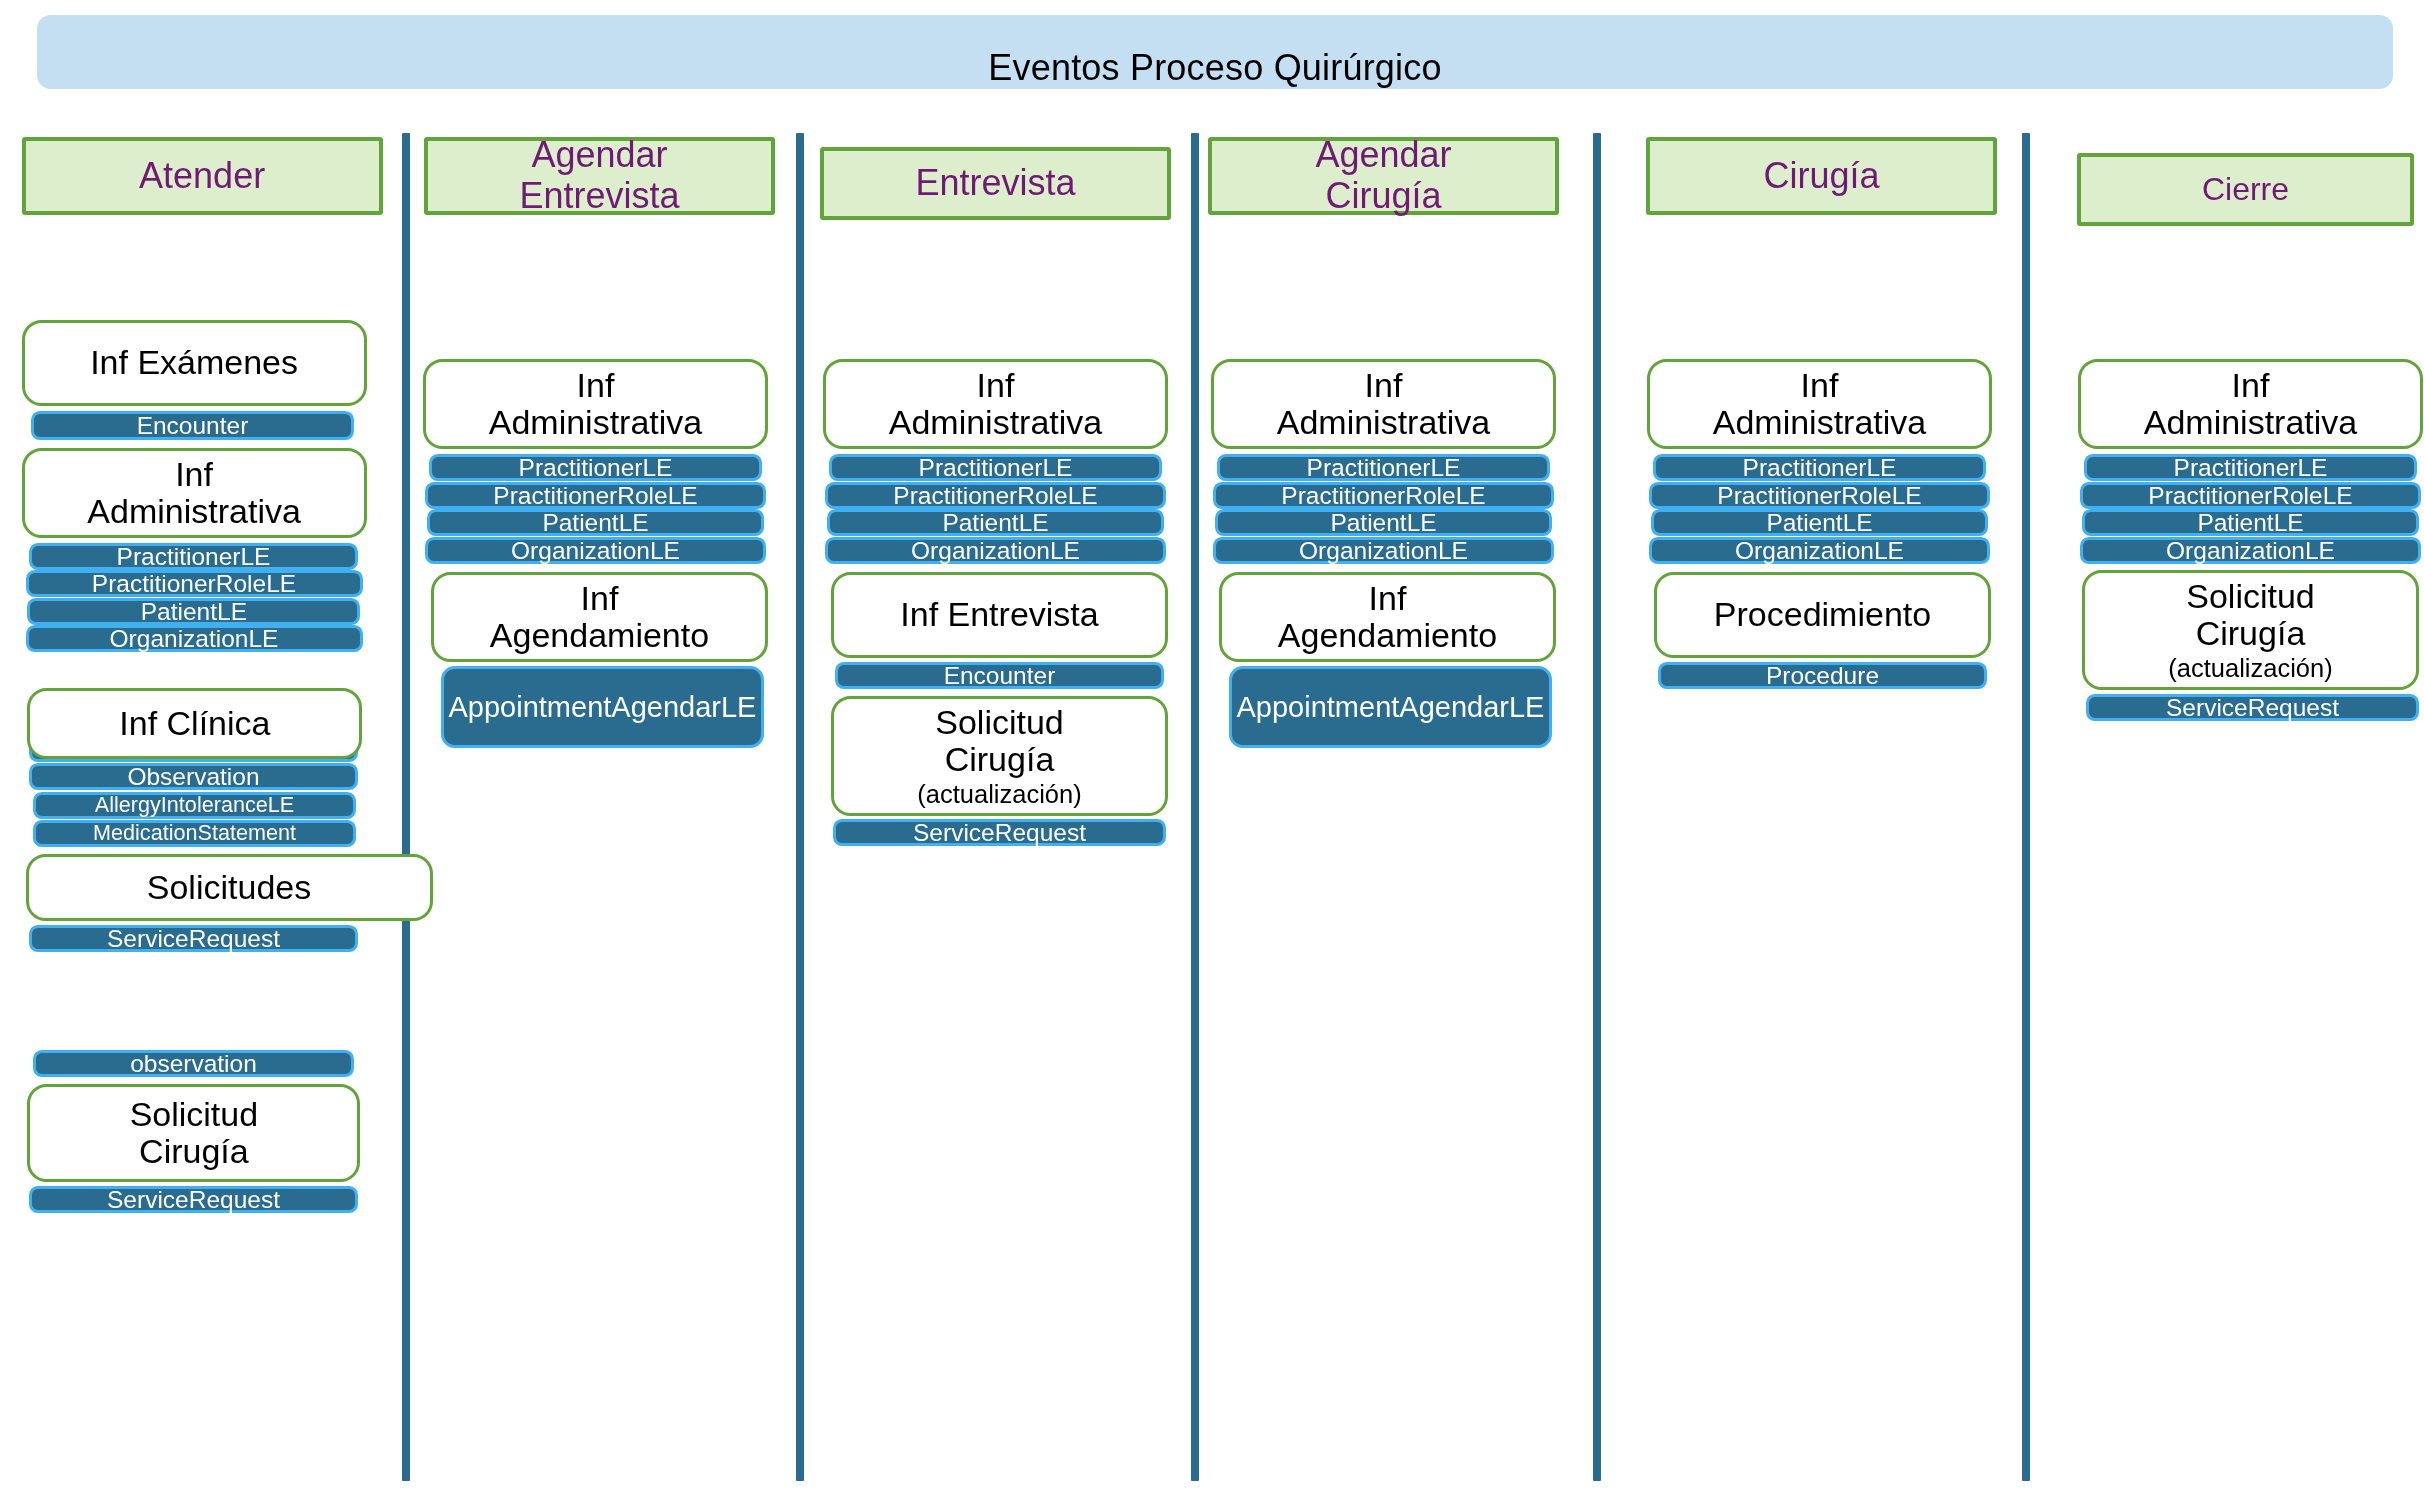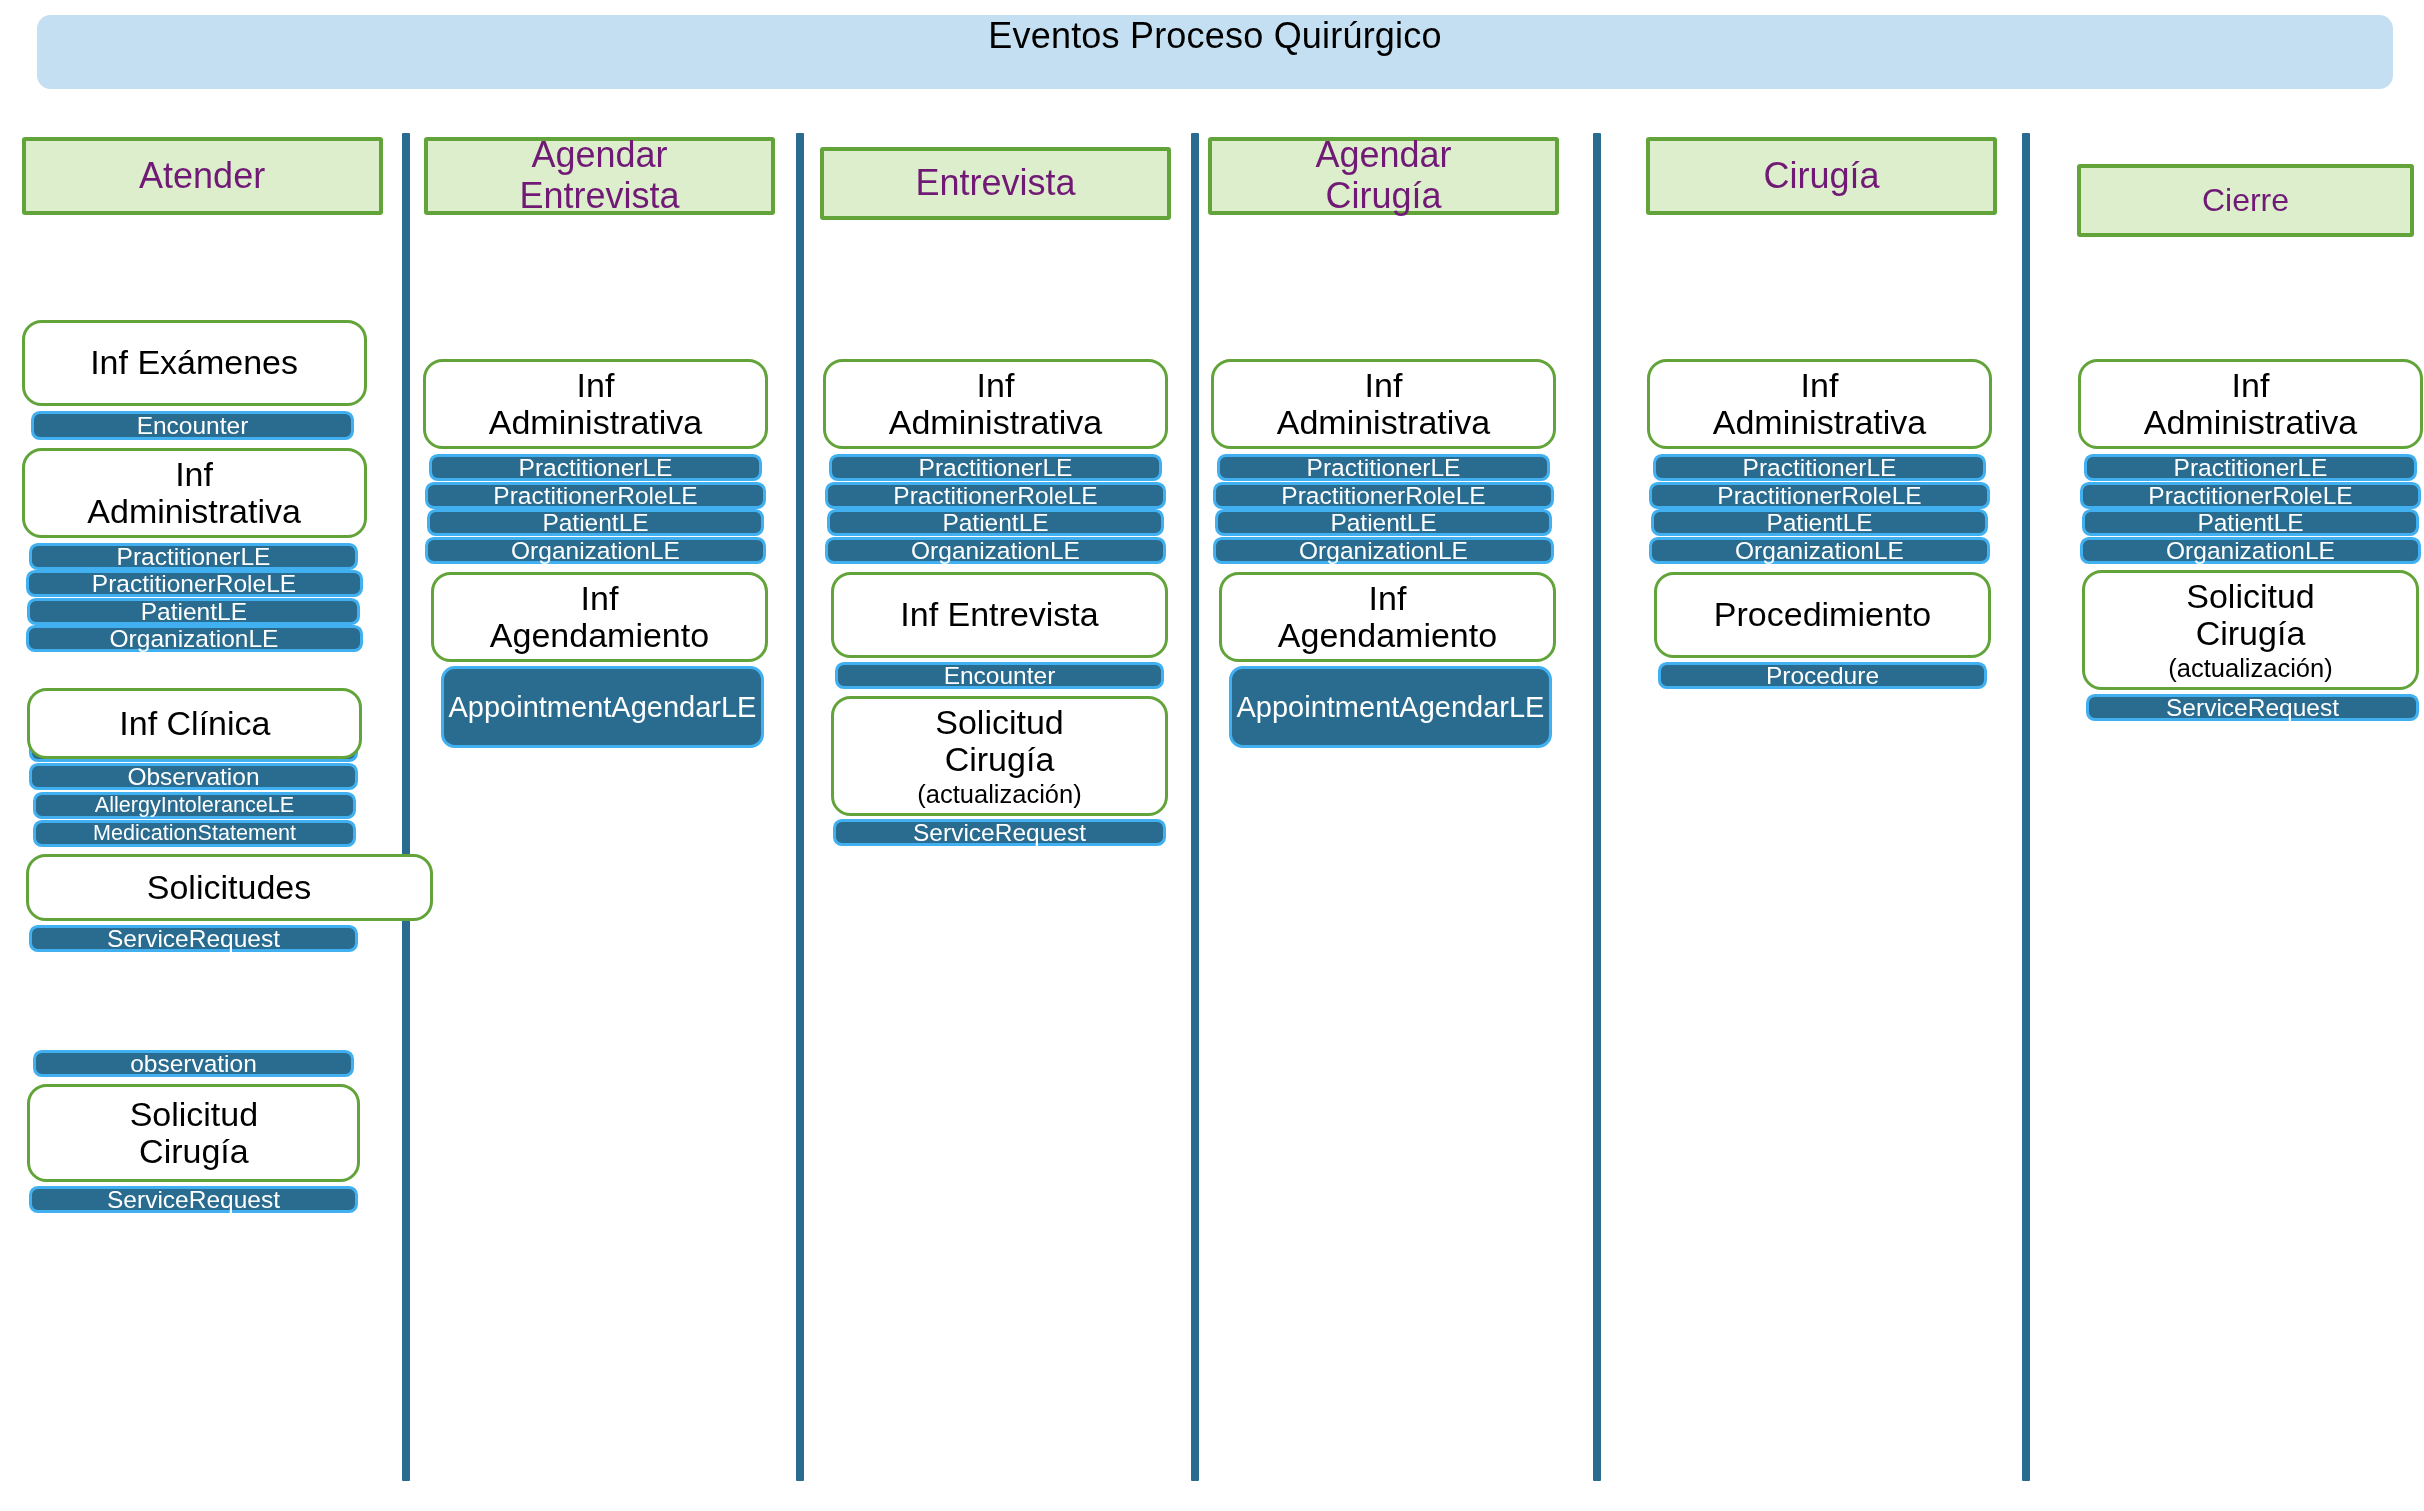--- a/index.html
+++ b/index.html
@@ -7,21 +7,21 @@
     width:2425px;height:1511px;
     background:#ffffff;
     font-family:"Liberation Sans", sans-serif;
     overflow:hidden;
     position:relative;
   }
   
   #title-banner{
     position:absolute;left:37px;top:14.7px;width:2356px;height:74px;
     background:#c4dff1;border-radius:13.7px;
-    display:flex;align-items:flex-start;justify-content:center;
+    display:flex;align-items:flex-end;justify-content:center;
   }
   #title-banner .txt{font-size:36px;color:#000;letter-spacing:0.2px;}
 
   
   #swimlanes{
     position:absolute;left:0;top:129px;width:2425px;height:1382px;
   }
   .divider{
     position:absolute;top:3.9px;width:7.8px;height:1348px;
     background:#2a6c8f;border-radius:1px;
@@ -160,21 +160,21 @@
 Administrativa</div>
     </div>
     <div class="pill p-22" style="left: 1653px; top: 325px; width: 333px; height: 27.4px;">PractitionerLE</div>
     <div class="pill p-22" style="left: 1649px; top: 353px; width: 341px; height: 27.4px;">PractitionerRoleLE</div>
     <div class="pill p-22" style="left: 1651px; top: 380px; width: 337px; height: 27.4px;">PatientLE</div>
     <div class="pill p-22" style="left: 1649px; top: 408px; width: 341px; height: 27.4px;">OrganizationLE</div>
     <div class="grp" style="left: 1654px; top: 443px; width: 337px; height: 86px;">
       <div class="g-title">Procedimiento</div>
     </div>
     <div class="pill p-22" style="left: 1658px; top: 533px; width: 329px; height: 27.4px;">Procedure</div>
-    <div class="phase-head fs-md" style="left: 2077px; top: 35px; width: 337px; height: 73px; white-space: pre-line;">Cierre</div>
+    <div class="phase-head fs-md" style="left: 2077px; top: 24px; width: 337px; height: 73px; white-space: pre-line;">Cierre</div>
     <div class="grp" style="left: 2078px; top: 230px; width: 345px; height: 90px;">
       <div class="g-title">Inf
 Administrativa</div>
     </div>
     <div class="pill p-22" style="left: 2084px; top: 325px; width: 333px; height: 27.4px;">PractitionerLE</div>
     <div class="pill p-22" style="left: 2080px; top: 353px; width: 341px; height: 27.4px;">PractitionerRoleLE</div>
     <div class="pill p-22" style="left: 2082px; top: 380px; width: 337px; height: 27.4px;">PatientLE</div>
     <div class="pill p-22" style="left: 2080px; top: 408px; width: 341px; height: 27.4px;">OrganizationLE</div>
     <div class="grp" style="left: 2082px; top: 441px; width: 337px; height: 120px;">
       <div class="g-title">Solicitud

